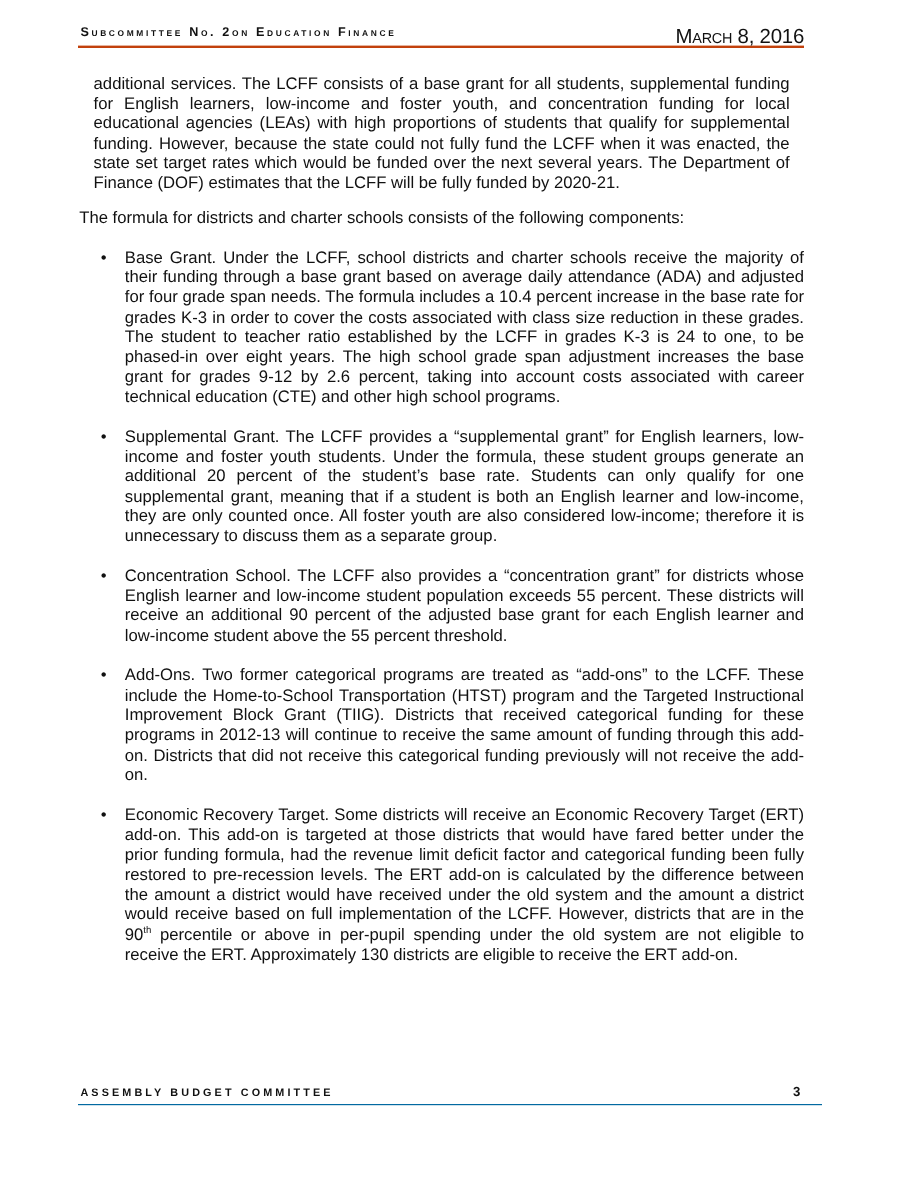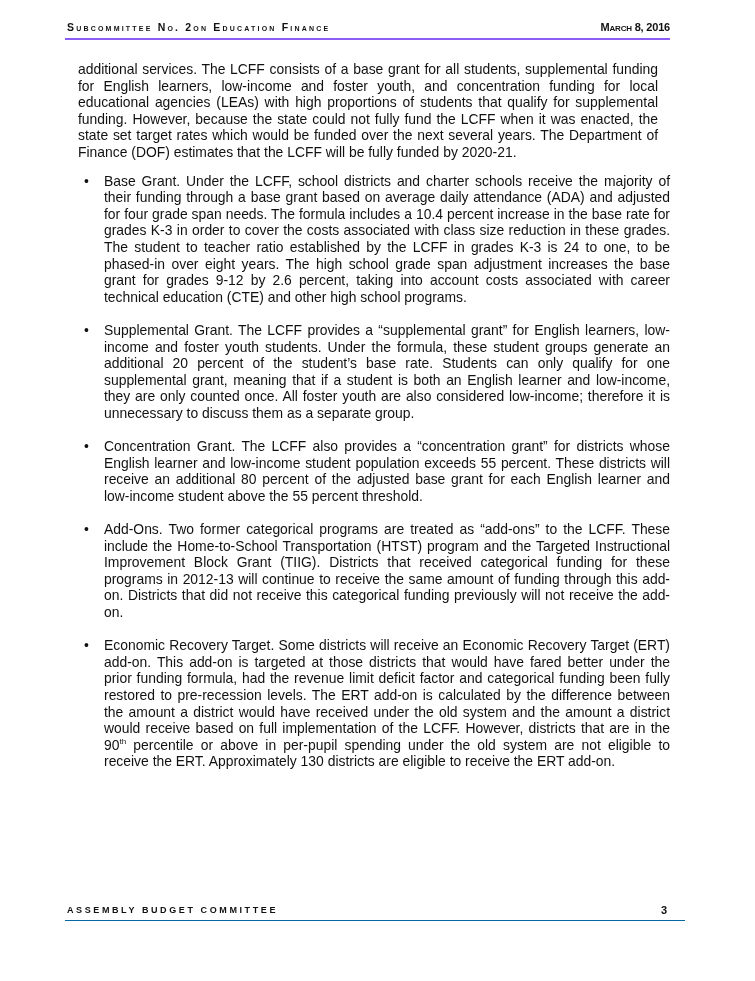--- a/index.html
+++ b/index.html
@@ -1,22 +1,22 @@
 <!DOCTYPE html>
 <html><head>
 <meta charset="utf-8">
 <style>
   html, body { margin: 0; padding: 0; background: #ffffff; }
   body { width: 755px; height: 981px; position: relative; overflow: hidden;
          font-family: "Liberation Sans", sans-serif; color: #111; }
   .header { position: absolute; left: 65px; top: 20px; width: 605px; height: 18px;
-            border-bottom: 2px solid #8b5cf6; }
+            border-bottom: 2px solid #c2410c; }
   .header-left { position: absolute; left: 2px; top: 1px; font-weight: bold; font-size: 10.5px;
                  letter-spacing: 2.2px; font-variant: small-caps; text-transform: none; }
-  .header-right { position: absolute; right: 0; top: 1px; font-weight: bold; font-size: 11px;
+  .header-right { position: absolute; right: 0; top: 1px; font-weight: normal; font-size: 17px;
                   font-variant: small-caps; letter-spacing: -0.2px; }
   .content { position: absolute; left: 66px; top: 49px; width: 604px;
              font-size: 13.9px; line-height: 16.6px; }
   .para { margin: 12px; text-align: justify; }
   .heading { margin: 13px 0 0 0; font-weight: bold; }
   .intro { margin: 0 0 16.6px 0; }
   ul.bullets { list-style: none; margin: 0; padding: 0; }
   ul.bullets li { position: relative; padding-left: 20px; margin-left: 18px; margin-bottom: 16.6px;
                   text-align: justify; }
   .bullet-dot { position: absolute; left: 0; top: 0; width: 10px; }
@@ -32,33 +32,34 @@
 <body>
 
 <div class="header">
   <span class="header-left">Subcommittee No. 2on Education Finance</span>
   <span class="header-right">March 8, 2016</span>
 </div>
 
 <div class="content">
   <p class="para">additional services. The LCFF consists of a base grant for all students, supplemental funding for English learners, low-income and foster youth, and concentration funding for local educational agencies (LEAs) with high proportions of students that qualify for supplemental funding. However, because the state could not fully fund the LCFF when it was enacted, the state set target rates which would be funded over the next several years. The Department of Finance (DOF) estimates that the LCFF will be fully funded by 2020-21.</p>
 
+  <p class="para intro">The formula for districts and charter schools consists of the following components:</p>
 
   <ul class="bullets">
     <li>
       <span class="bullet-dot">•</span>
       <span class="term">Base Grant.</span><span> Under the LCFF, school districts and charter schools receive the majority of their funding through a base grant based on average daily attendance (ADA) and adjusted for four grade span needs. The formula includes a 10.4 percent increase in the base rate for grades K-3 in order to cover the costs associated with class size reduction in these grades.  The student to teacher ratio established by the LCFF in grades K-3 is 24 to one, to be phased-in over eight years.  The high school grade span adjustment increases the base grant for grades 9-12 by 2.6 percent, taking into account costs associated with career technical education (CTE) and other high school programs.</span>
     </li>
     <li>
       <span class="bullet-dot">•</span>
       <span class="term">Supplemental Grant.</span><span> The LCFF provides a “supplemental grant” for English learners, low-income and foster youth students.  Under the formula, these student groups generate an additional 20 percent of the student’s base rate.  Students can only qualify for one supplemental grant, meaning that if a student is both an English learner and low-income, they are only counted once.  All foster youth are also considered low-income; therefore it is unnecessary to discuss them as a separate group.</span>
     </li>
     <li>
       <span class="bullet-dot">•</span>
-      <span class="term">Concentration Grant.</span><span> The LCFF also provides a “concentration grant” for districts whose English learner and low-income student population exceeds 55 percent.  These districts will receive an additional 80 percent of the adjusted base grant for each English learner and low-income student above the 55 percent threshold.</span>
+      <span class="term">Concentration School.</span><span> The LCFF also provides a “concentration grant” for districts whose English learner and low-income student population exceeds 55 percent.  These districts will receive an additional 90 percent of the adjusted base grant for each English learner and low-income student above the 55 percent threshold.</span>
     </li>
     <li>
       <span class="bullet-dot">•</span>
       <span class="term">Add-Ons.</span><span> Two former categorical programs are treated as “add-ons” to the LCFF. These include the Home-to-School Transportation (HTST) program and the Targeted Instructional Improvement Block Grant (TIIG).  Districts that received categorical funding for these programs in 2012-13 will continue to receive the same amount of funding through this add-on.  Districts that did not receive this categorical funding previously will not receive the add-on.</span>
     </li>
     <li>
       <span class="bullet-dot">•</span>
       <span class="term">Economic Recovery Target.</span><span> Some districts will receive an Economic Recovery Target (ERT) add-on.  This add-on is targeted at those districts that would have fared better under the prior funding formula, had the revenue limit deficit factor and categorical funding been fully restored to pre-recession levels.  The ERT add-on is calculated by the difference between the amount a district would have received under the old system and the amount a district would receive based on full implementation of the LCFF. However, districts that are in the 90</span><sup>th</sup><span> percentile or above in per-pupil spending under the old system are not eligible to receive the ERT. Approximately 130 districts are eligible to receive the ERT add-on.</span>
     </li>
   </ul>

